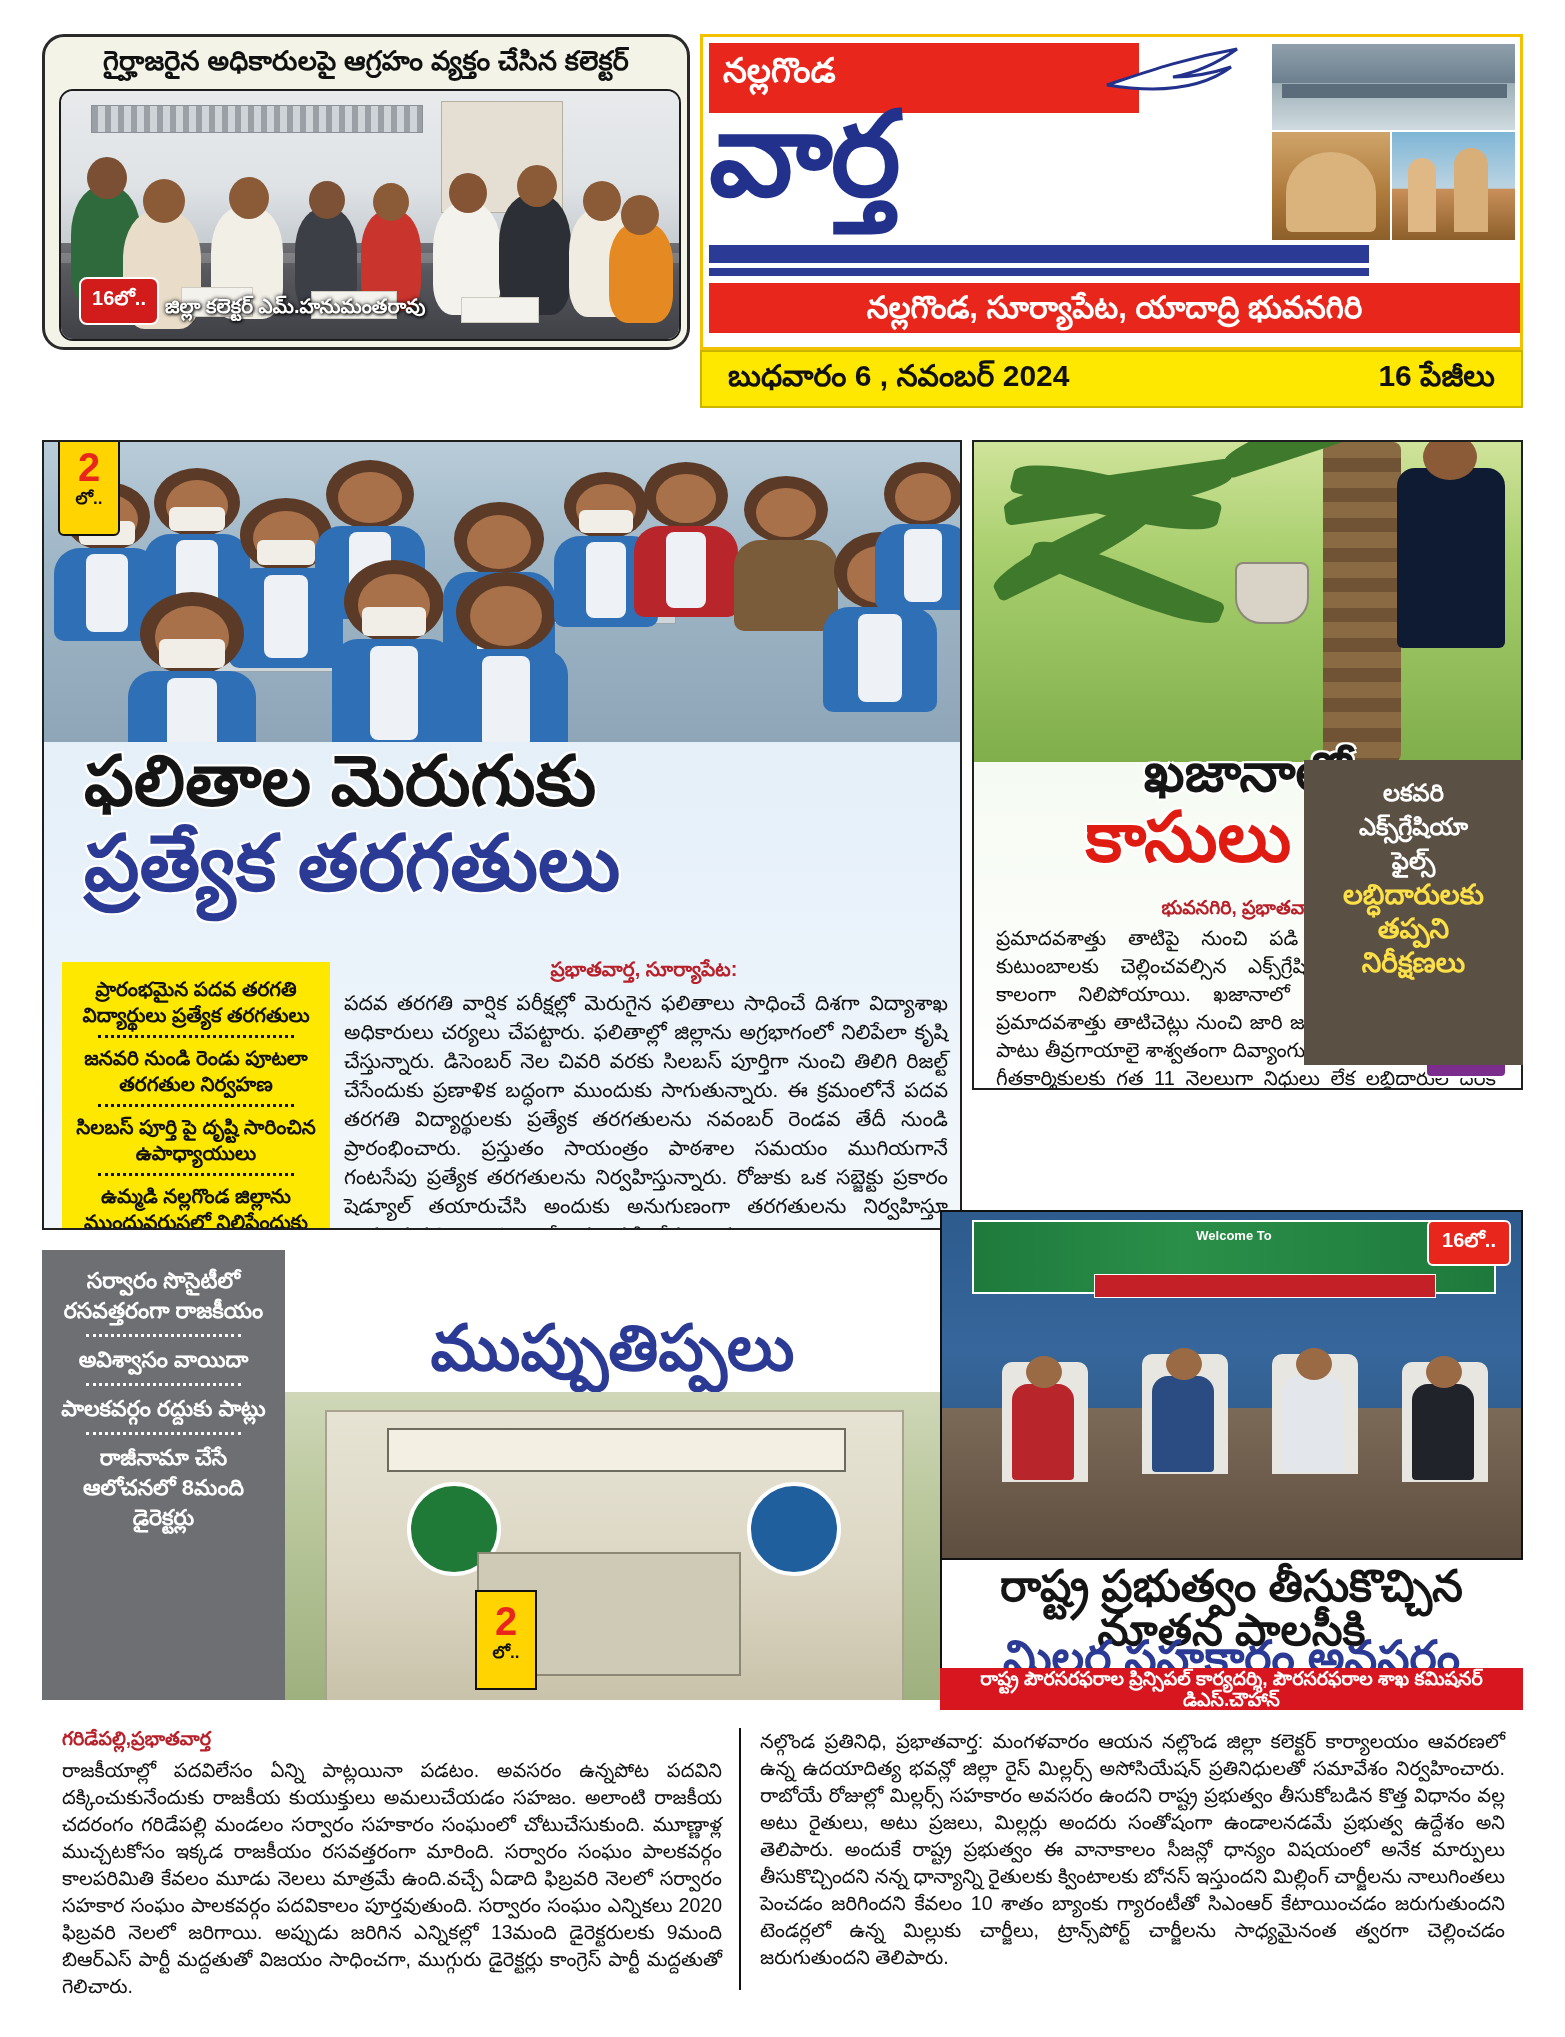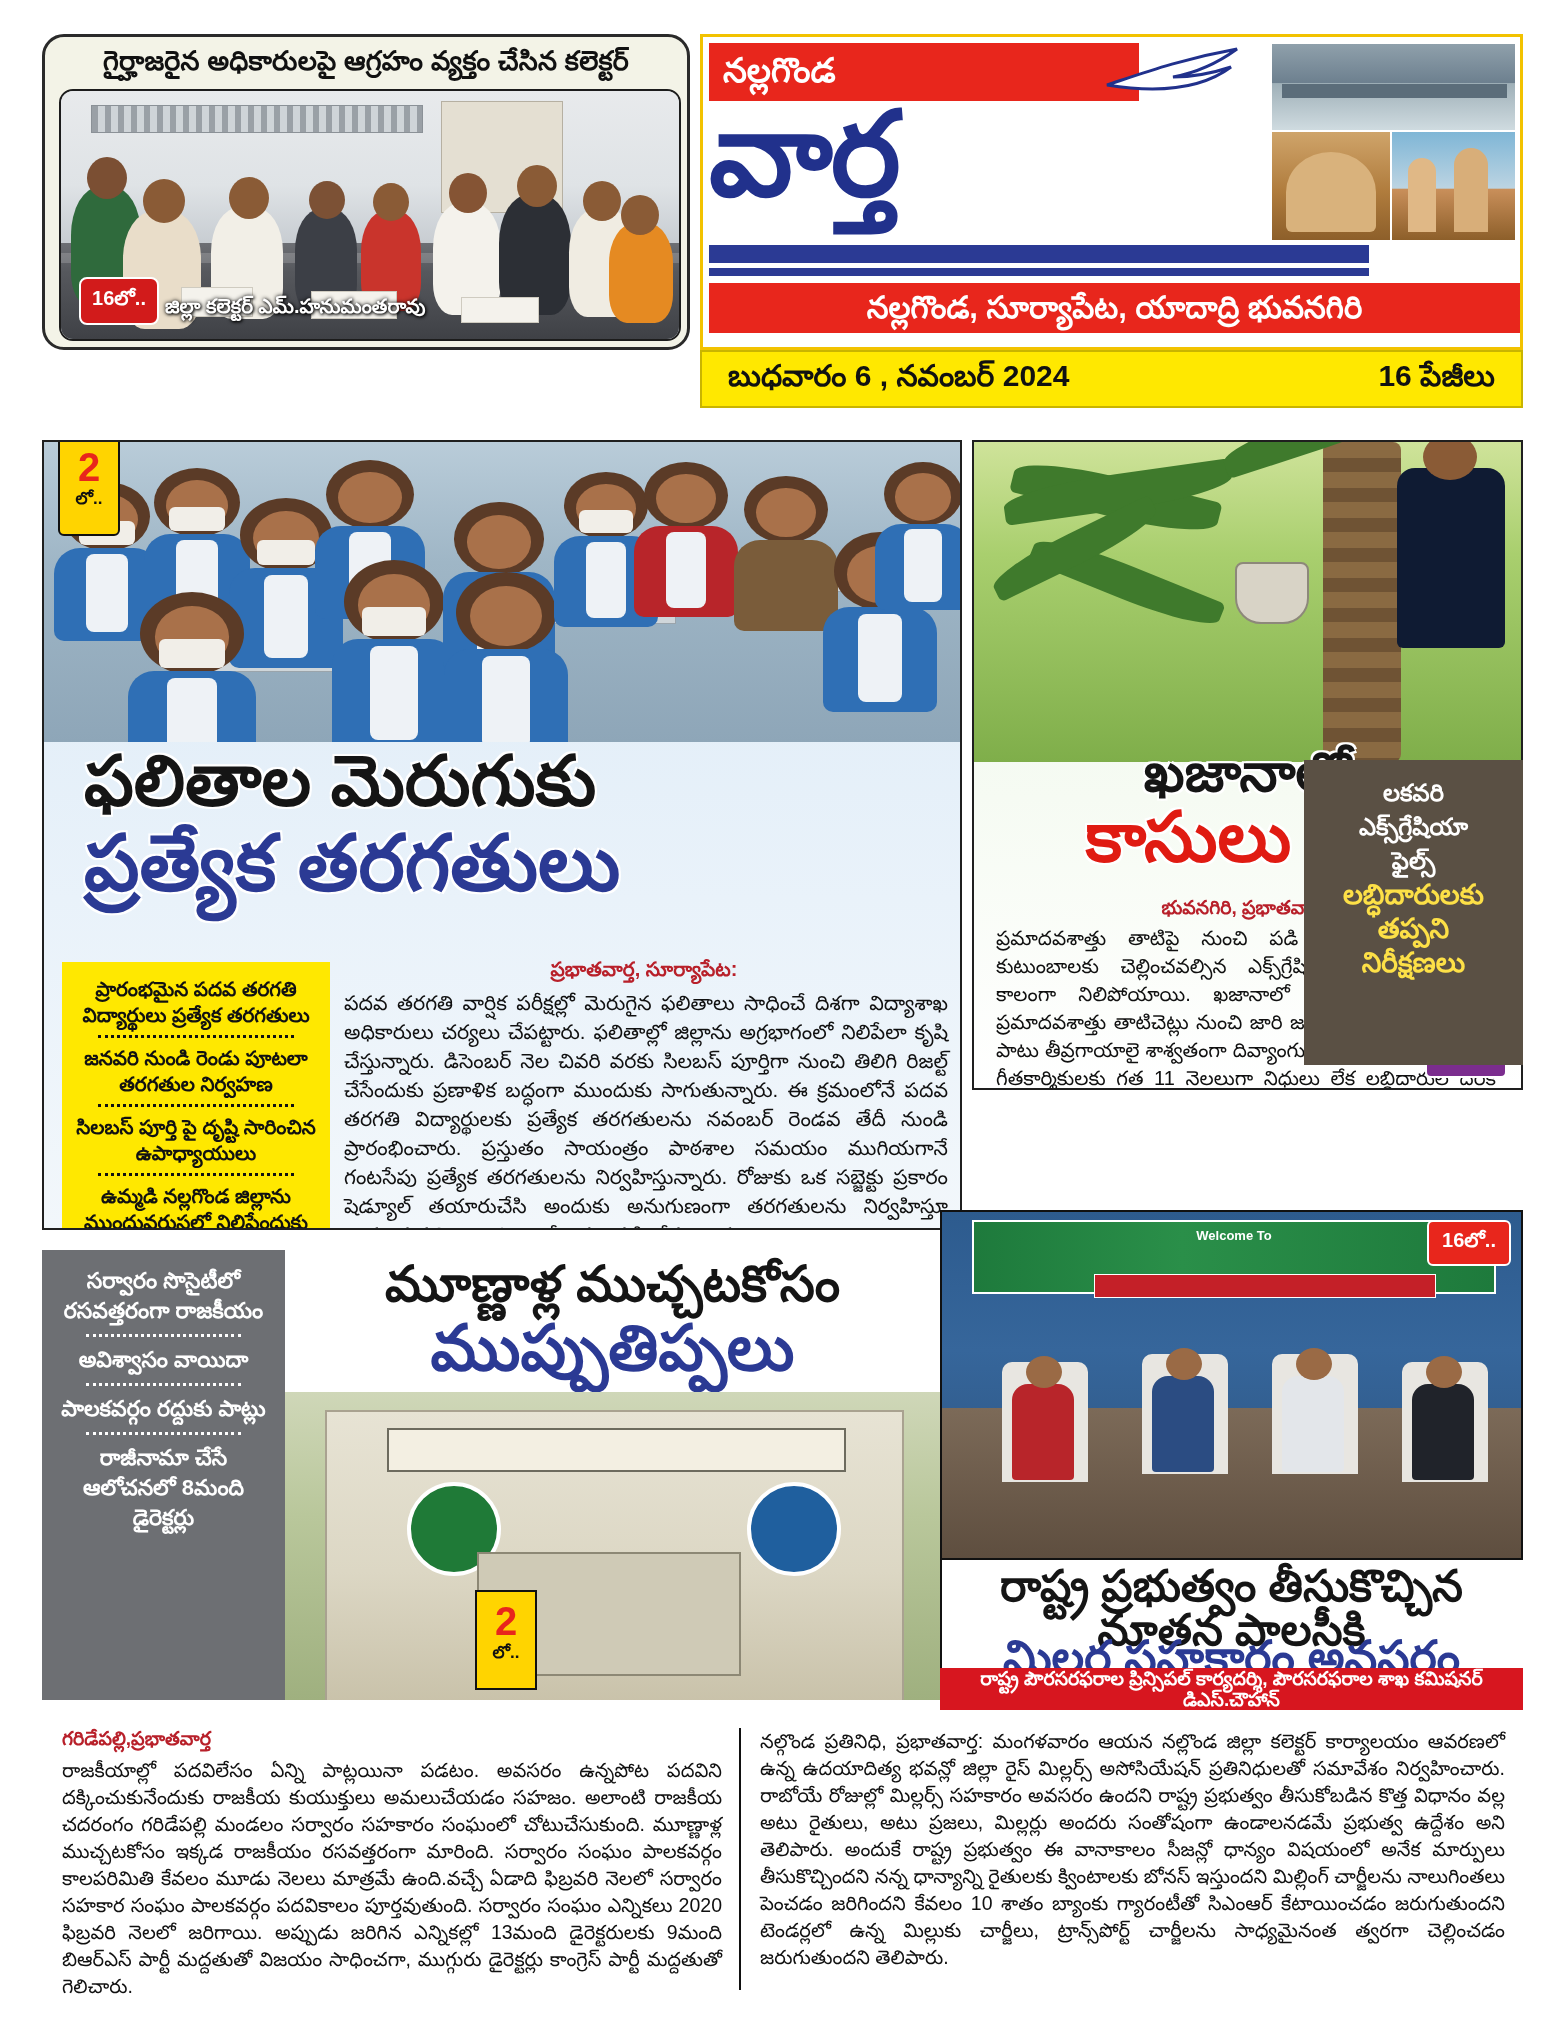--- a/index.html
+++ b/index.html
@@ -52,21 +52,21 @@
   .teaser-cap{
     position:absolute;left:104px;bottom:16px;font-size:20px;font-weight:bold;
     color:#fff;text-shadow:0 0 4px #000,1px 1px 3px #000;z-index:6;
   }
 
   
   .masthead{
     position:absolute;left:700px;top:34px;width:823px;height:316px;
     border:3px solid #f2c200;box-sizing:border-box;background:#fff;
   }
-  .mh-redtop{position:absolute;left:6px;top:6px;width:430px;height:58px;background:#e8261c;}
+  .mh-redtop{position:absolute;left:6px;top:6px;width:430px;height:70px;background:#e8261c;}
   .mh-redtop span{display:block;color:#fff;font-size:34px;font-weight:bold;padding:8px 0 0 14px;}
   .mh-big{
     position:absolute;left:6px;top:62px;width:560px;height:132px;
     color:#21318c;font-size:118px;font-weight:bold;line-height:110px;
     letter-spacing:-2px;white-space:nowrap;
   }
   .mh-bar1{position:absolute;left:6px;top:208px;width:660px;height:18px;background:#2b3a94;}
   .mh-bar2{position:absolute;left:6px;top:231px;width:660px;height:8px;background:#2b3a94;}
   .mh-redbot{position:absolute;left:6px;top:246px;width:811px;height:50px;background:#e8261c;}
   .mh-redbot span{display:block;color:#fff;font-size:31px;font-weight:bold;text-align:center;padding-top:7px;}
@@ -469,21 +469,20 @@
       <div class="ds-l">సర్వారం సొసైటీలో రసవత్తరంగా రాజకీయం</div>
       <div class="ds-sep"></div>
       <div class="ds-l">అవిశ్వాసం వాయిదా</div>
       <div class="ds-sep"></div>
       <div class="ds-l">పాలకవర్గం రద్దుకు పాట్లు</div>
       <div class="ds-sep"></div>
       <div class="ds-l">రాజీనామా చేసే ఆలోచనలో 8మంది డైరెక్టర్లు</div>
     </div>
 
     <div class="mid-story">
-      <div class="ms-h1">మూణ్ణాళ్ల ముచ్చటకోసం</div>
       <div class="ms-h2">ముప్పుతిప్పలు</div>
       <div class="ms-photo">
         <div class="bldg">
           <div class="bldg-sign"></div>
           <div class="circ" style="left:80px;top:70px;"></div>
           <div class="circ" style="left:420px;top:70px;background:#1f5f9e;"></div>
           <div class="plaque"></div>
         </div>
         <div class="badge2pink">
           <div class="n">2</div>

